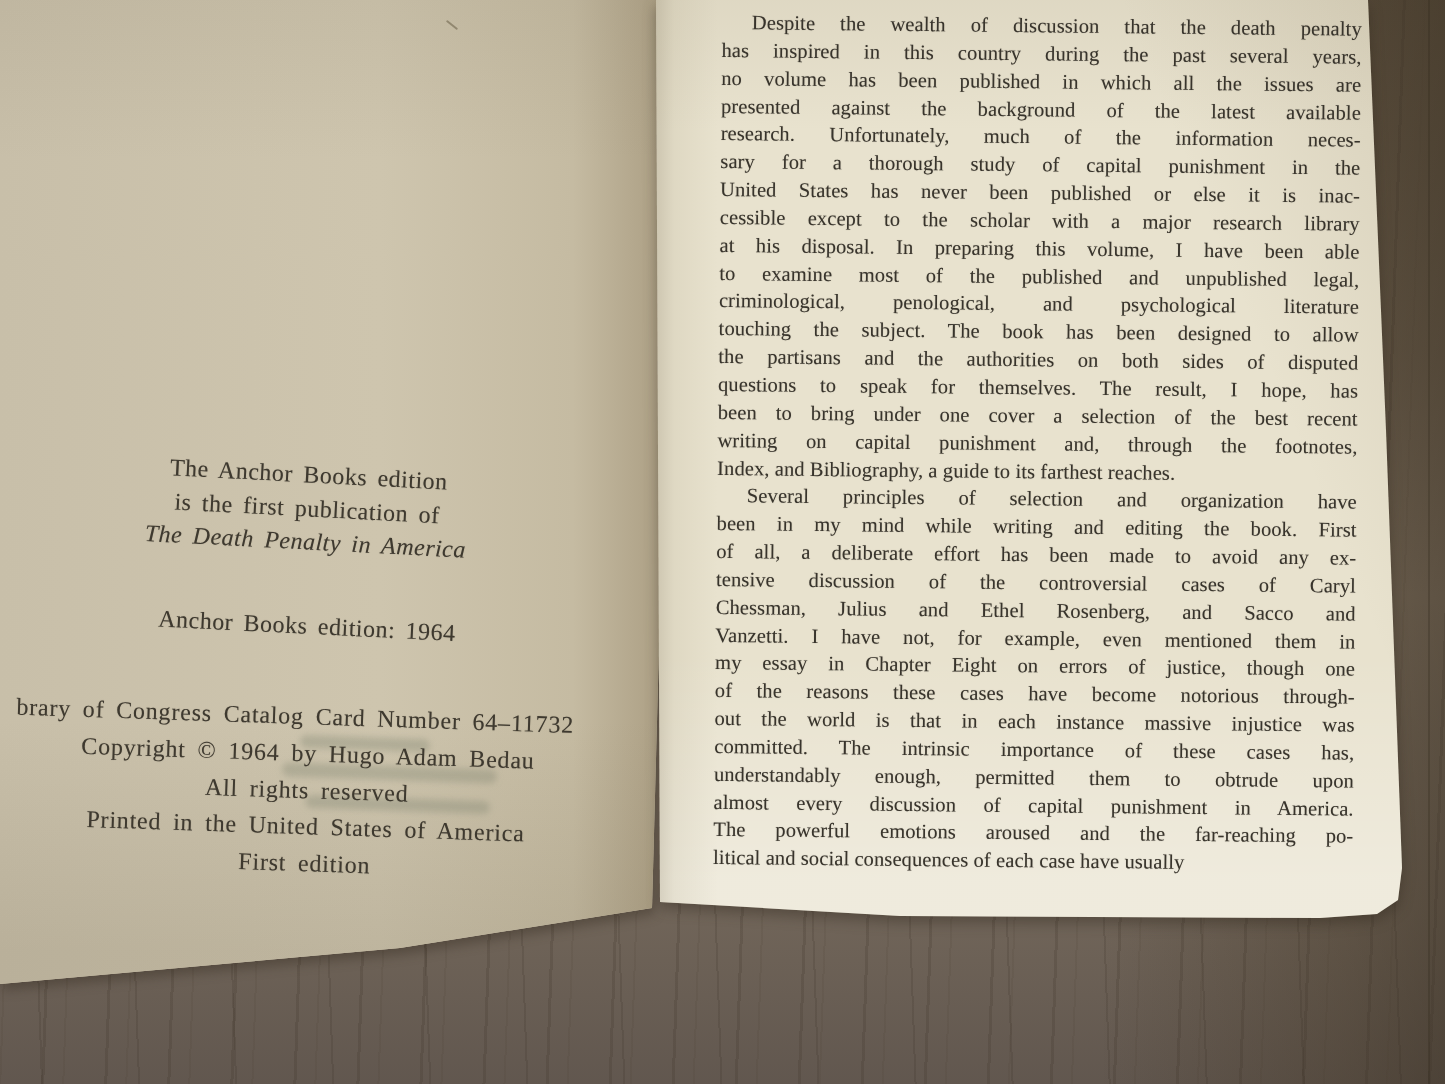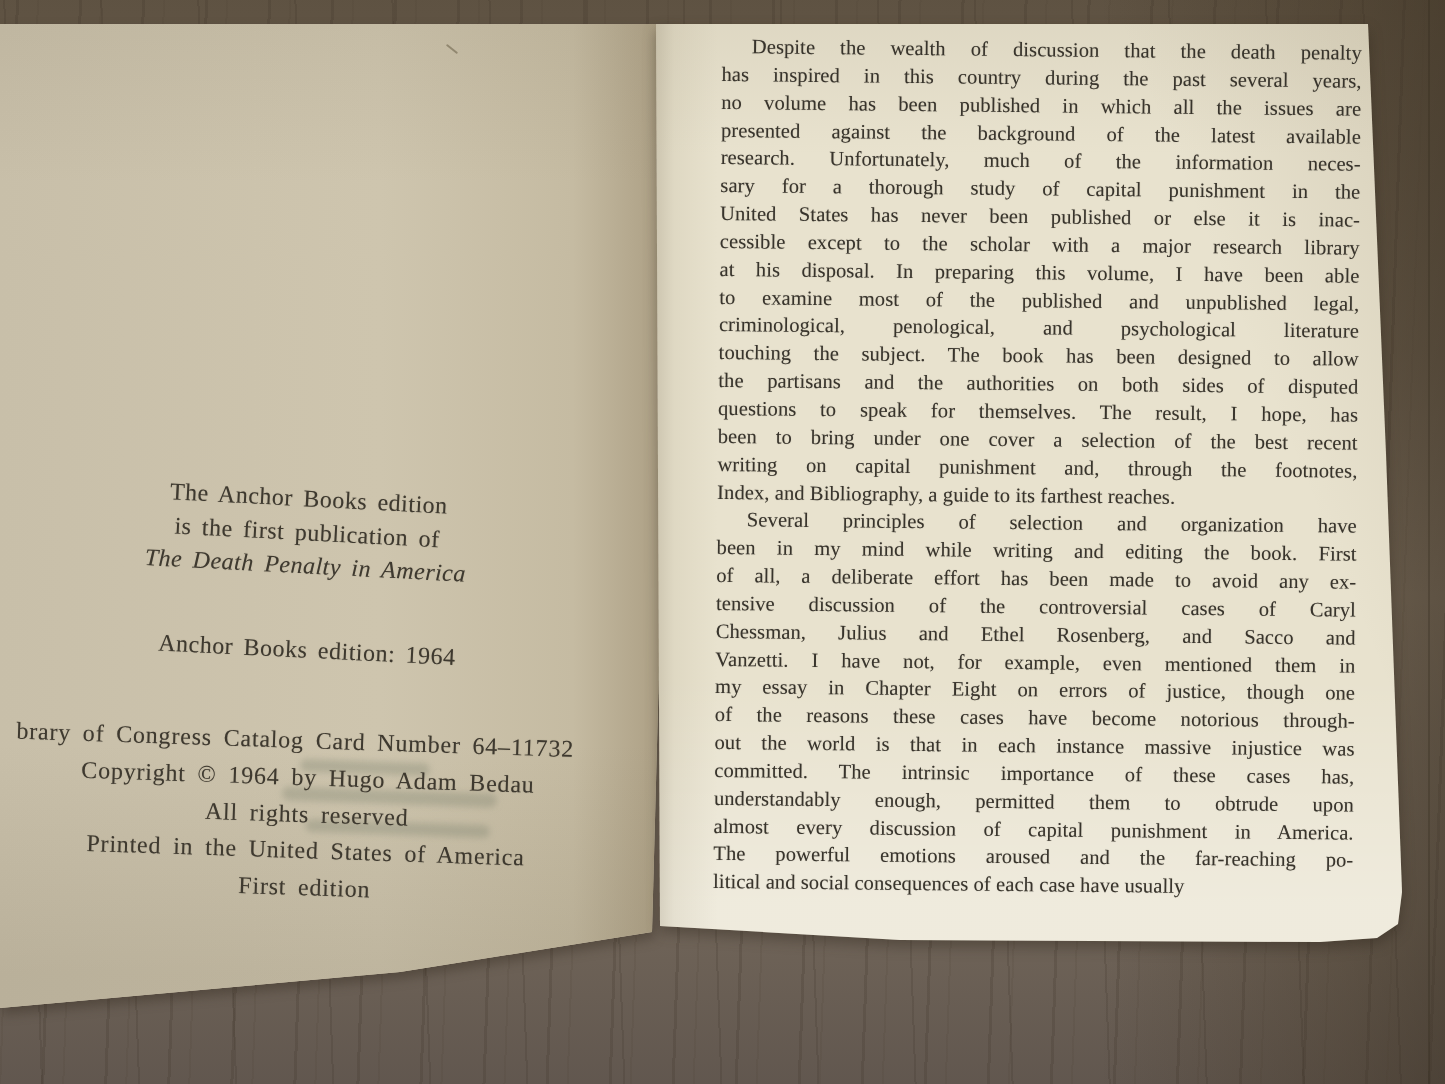--- a/index.html
+++ b/index.html
@@ -22,21 +22,21 @@
         rgba(50,40,30,0) 43px 97px),
       linear-gradient(to right, rgba(0,0,0,0) 76%, rgba(52,40,22,0.28) 93%, rgba(45,35,20,0.40) 100%),
       linear-gradient(to bottom, rgba(56,45,28,0.45) 0%, rgba(56,45,28,0.26) 32%, rgba(0,0,0,0) 55%,
         rgba(42,38,42,0.16) 84%, rgba(36,32,38,0.32) 100%);
   }
   .wood-seam{
     position:absolute;left:1428px;top:0;width:2px;height:100%;
     background:rgba(48,38,26,0.28);
   }
   
-  .page-wrap{position:absolute;inset:0;pointer-events:none;margin-top:24px;}
+  .page-wrap{position:absolute;inset:0;pointer-events:none;}
   .wrap-left{filter:drop-shadow(2px 6px 6px rgba(40,32,20,0.35));}
   .wrap-right{filter:drop-shadow(0 6px 7px rgba(40,32,20,0.38));}
   
   .left-page{
     position:absolute;left:0;top:0;width:690px;height:1000px;overflow:hidden;
     clip-path:polygon(0 0,676px 0,664px 460px,652px 908px,400px 948px,0 984px);
     background-color:#cdc4ad;
     background-image:
       linear-gradient(to bottom, rgba(118,108,86,0.10) 0%, rgba(0,0,0,0) 16%,
         rgba(0,0,0,0) 72%, rgba(108,98,76,0.16) 95%),

